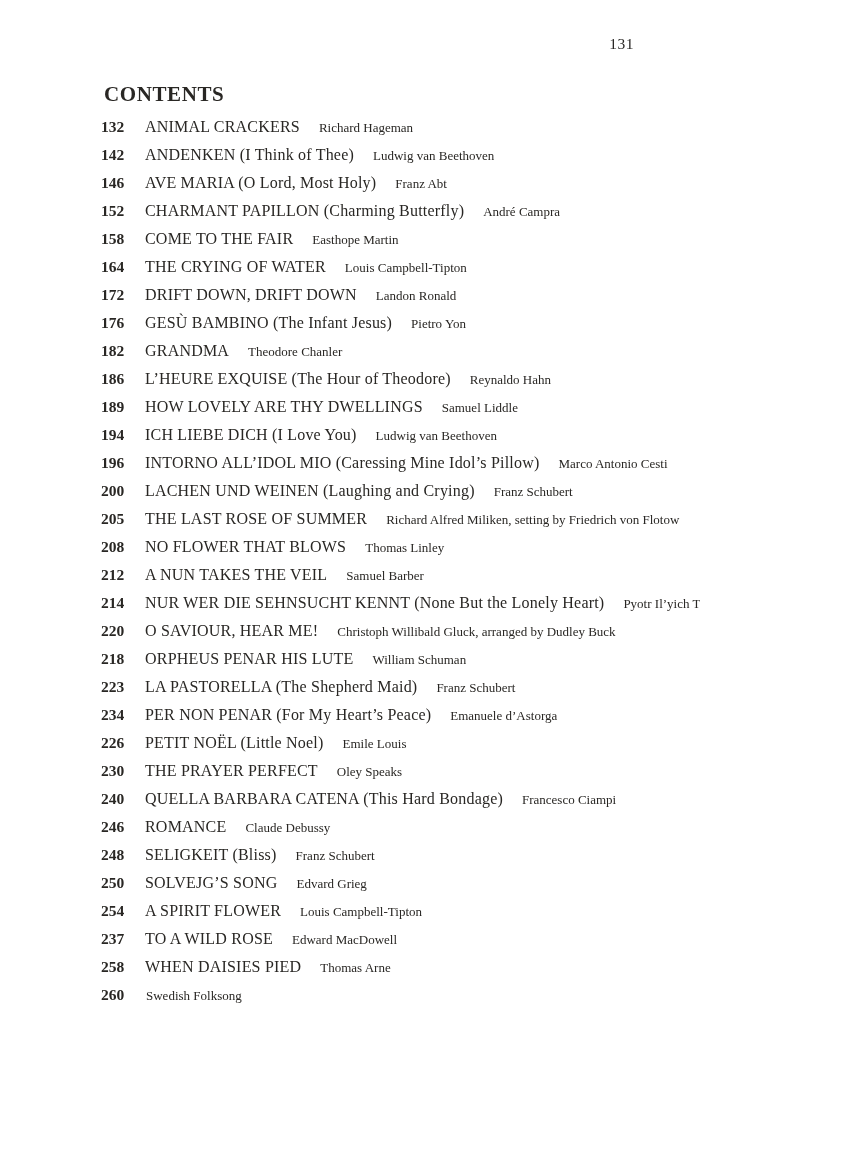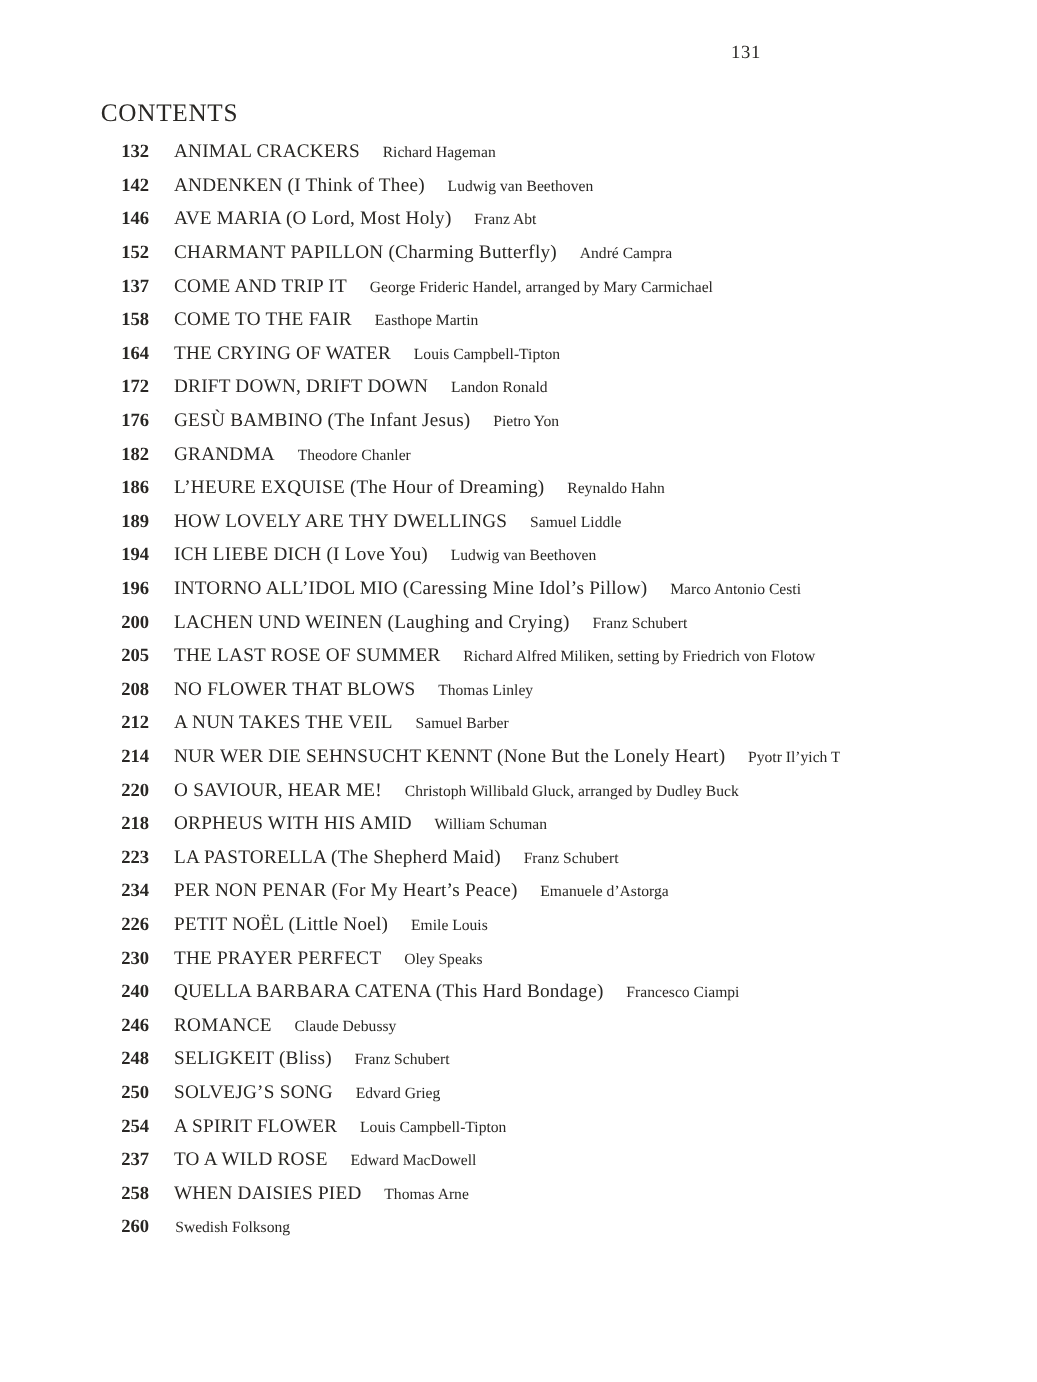--- a/index.html
+++ b/index.html
@@ -21,23 +21,23 @@
   .folio {
     position: absolute;
     top: 35px;
     right: 66px;
     font-size: 15.5px;
     letter-spacing: 0.5px;
   }
   .heading {
     position: absolute;
     top: 82px;
-    left: 84px;
+    left: 104px;
     font-size: 21px;
-    font-weight: 400;
+    font-weight: 700;
     letter-spacing: 0.6px;
   }
   .toc {
     position: absolute;
     top: 113px;
     left: 101px;
     right: 30px;
   }
   .row {
     display: flex;
@@ -88,25 +88,20 @@
     <span class="title">AVE MARIA (O Lord, Most Holy)</span>
     <span class="composer">Franz Abt</span>
   </div>
 
   <div class="row">
     <span class="num">152</span>
     <span class="title">CHARMANT PAPILLON (Charming Butterfly)</span>
     <span class="composer">André Campra</span>
   </div>
 
-  <div class="row">
-    <span class="num">137</span>
-    <span class="title">COME AND TRIP IT</span>
-    <span class="composer">George Frideric Handel, arranged by Mary Carmichael</span>
-  </div>
 
   <div class="row">
     <span class="num">158</span>
     <span class="title">COME TO THE FAIR</span>
     <span class="composer">Easthope Martin</span>
   </div>
 
   <div class="row">
     <span class="num">164</span>
     <span class="title">THE CRYING OF WATER</span>
@@ -127,21 +122,21 @@
 
   <div class="row">
     <span class="num">182</span>
     <span class="title">GRANDMA</span>
     <span class="composer">Theodore Chanler</span>
   </div>
 
 
   <div class="row">
     <span class="num">186</span>
-    <span class="title">L’HEURE EXQUISE (The Hour of Dreaming)</span>
+    <span class="title">L’HEURE EXQUISE (The Hour of Theodore)</span>
     <span class="composer">Reynaldo Hahn</span>
   </div>
 
   <div class="row">
     <span class="num">189</span>
     <span class="title">HOW LOVELY ARE THY DWELLINGS</span>
     <span class="composer">Samuel Liddle</span>
   </div>
 
   <div class="row">
@@ -187,21 +182,21 @@
   </div>
 
   <div class="row">
     <span class="num">220</span>
     <span class="title">O SAVIOUR, HEAR ME!</span>
     <span class="composer">Christoph Willibald Gluck, arranged by Dudley Buck</span>
   </div>
 
   <div class="row">
     <span class="num">218</span>
-    <span class="title">ORPHEUS WITH HIS AMID</span>
+    <span class="title">ORPHEUS PENAR HIS LUTE</span>
     <span class="composer">William Schuman</span>
   </div>
 
   <div class="row">
     <span class="num">223</span>
     <span class="title">LA PASTORELLA (The Shepherd Maid)</span>
     <span class="composer">Franz Schubert</span>
   </div>
 
   <div class="row">

